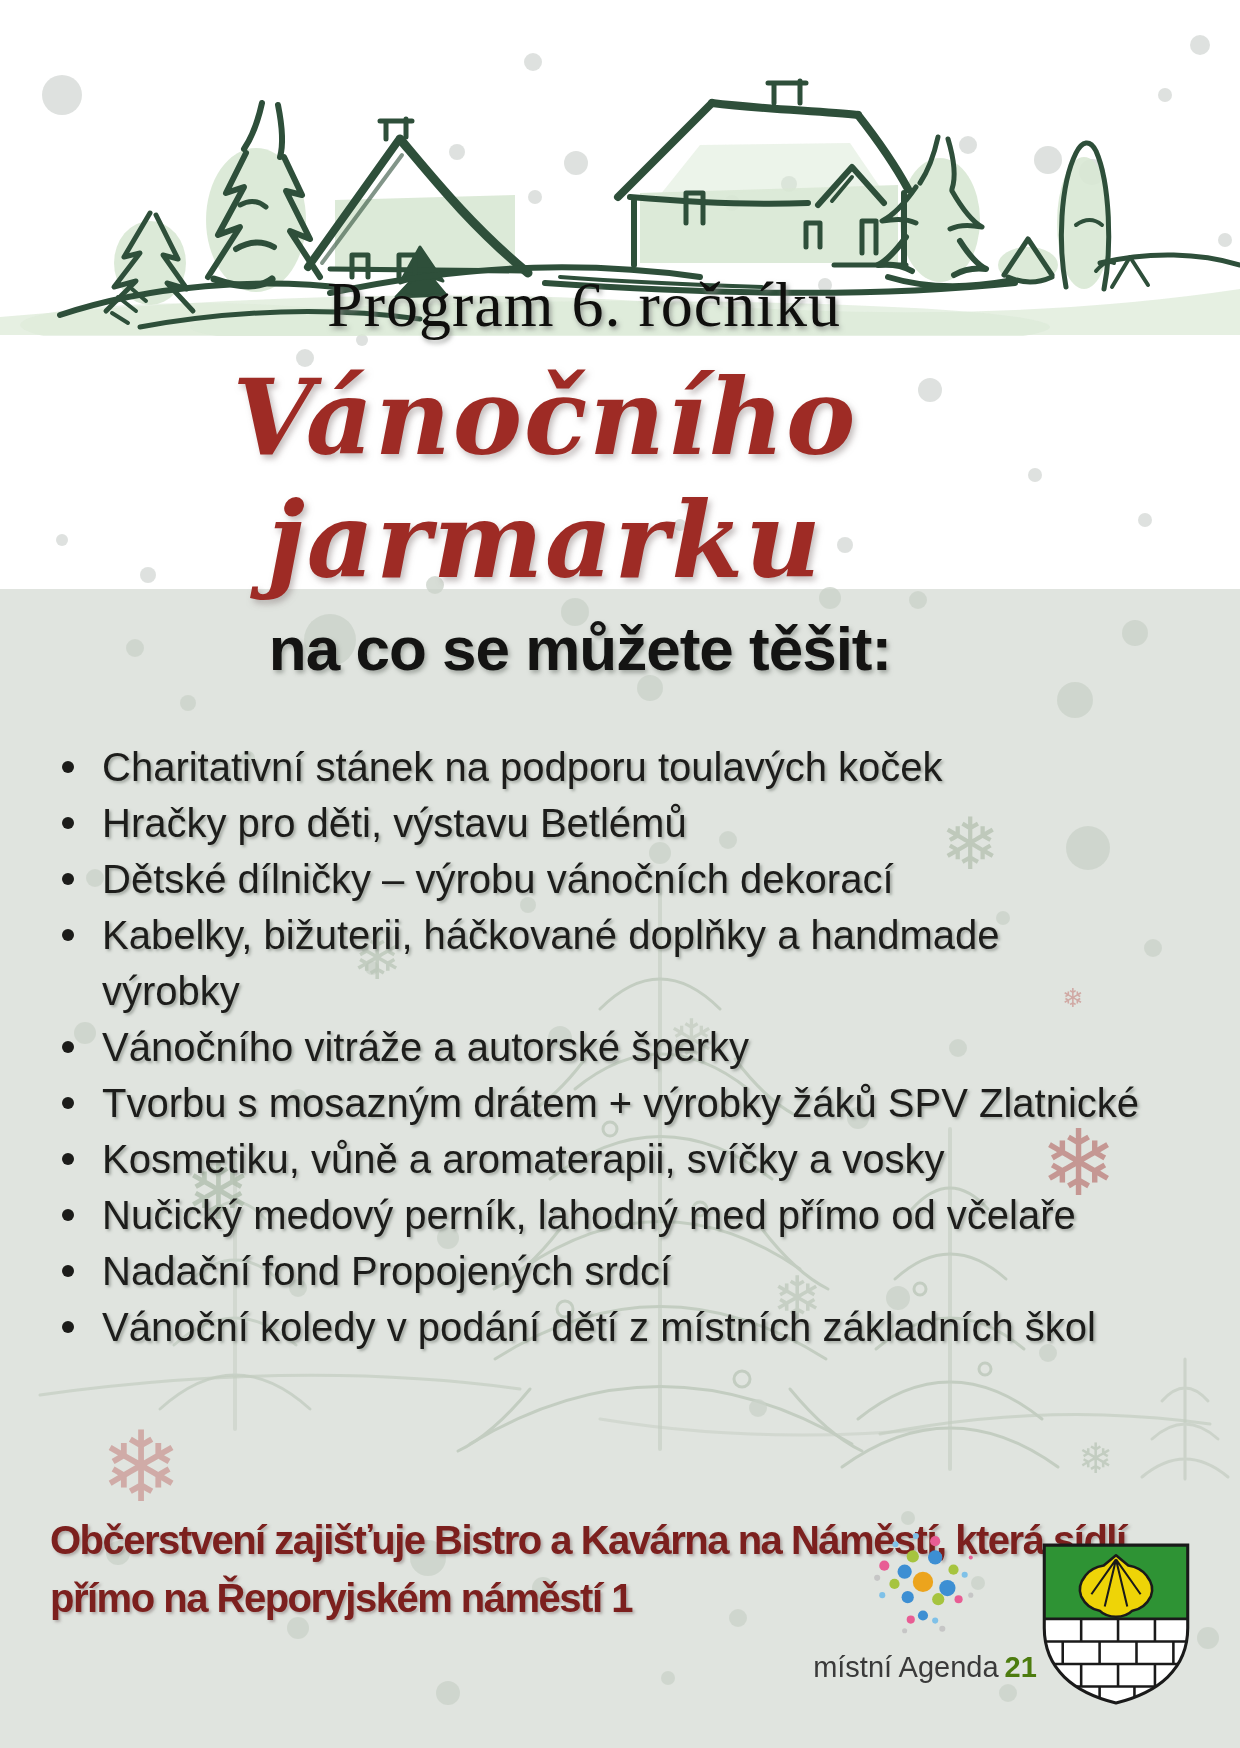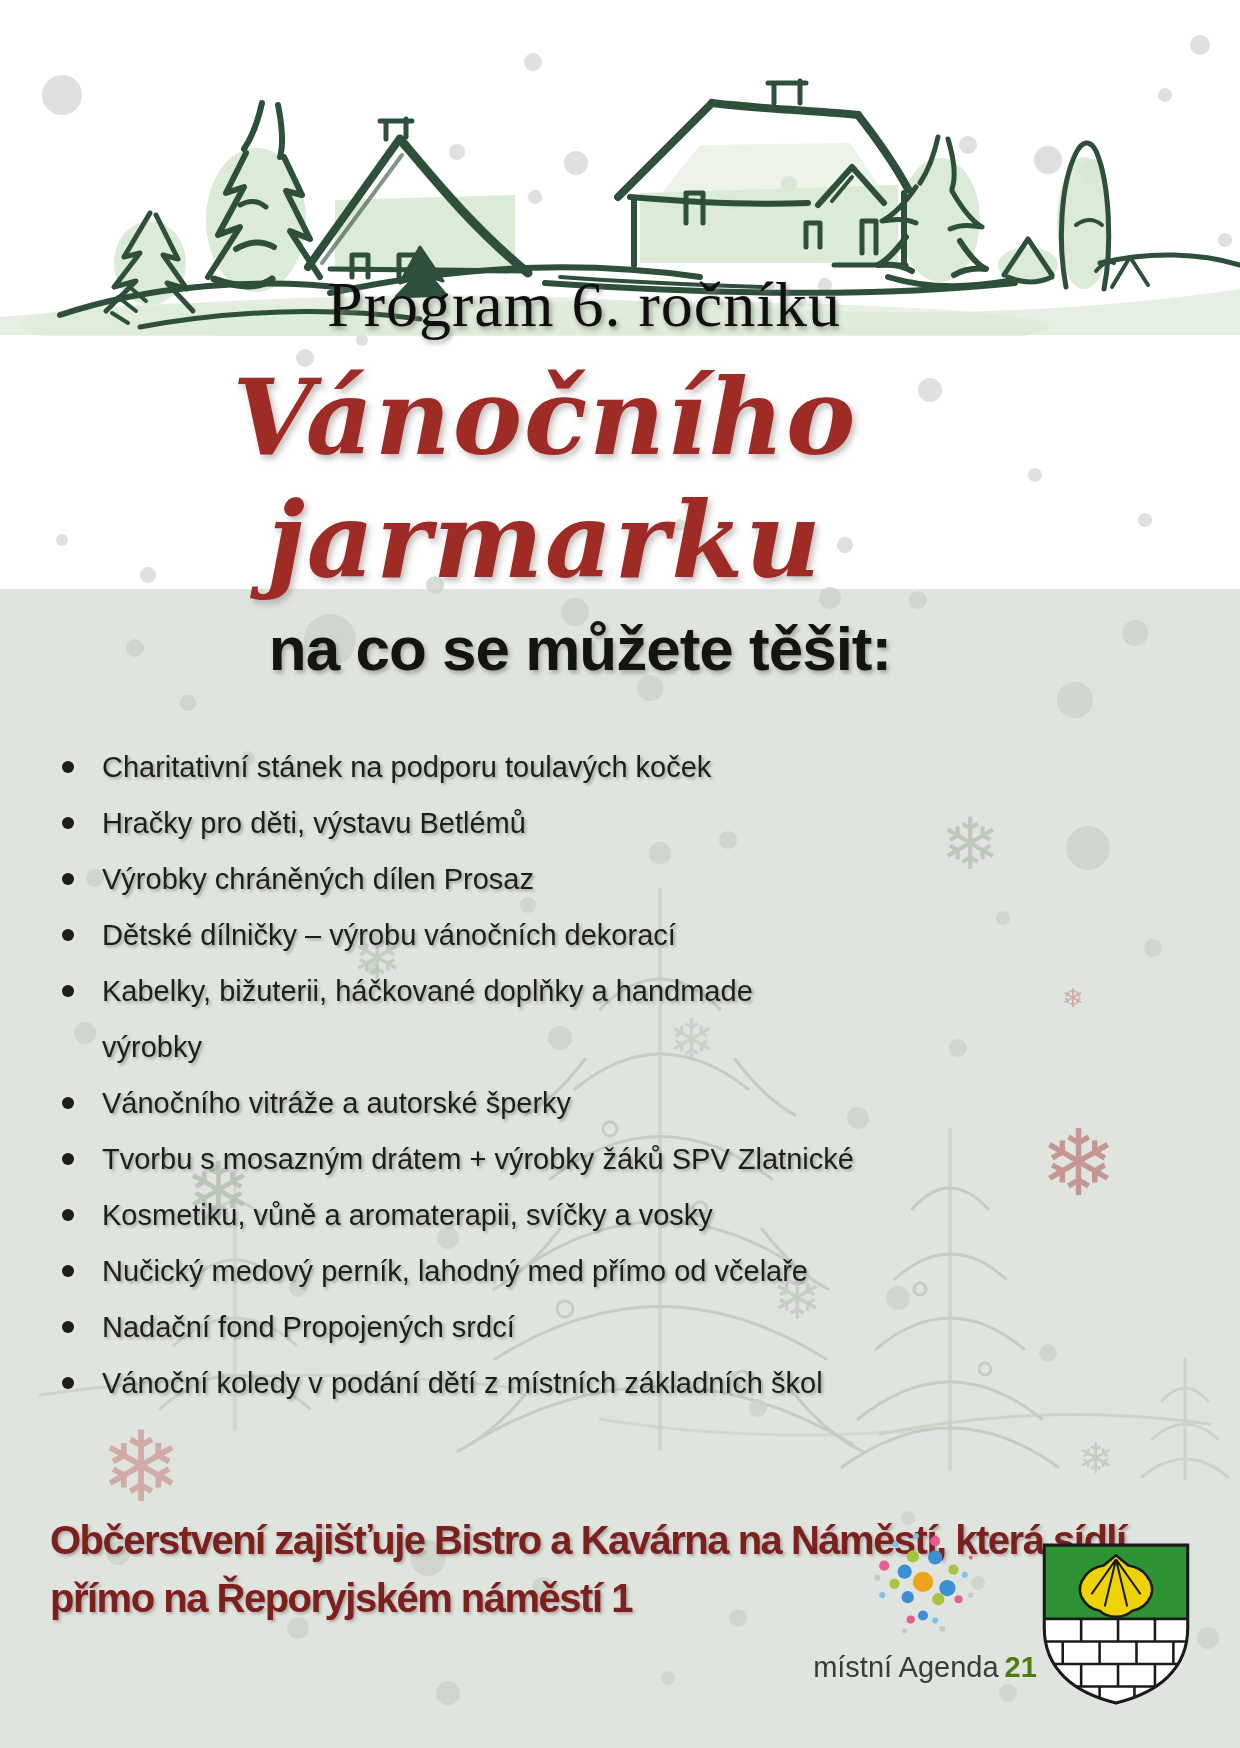--- a/index.html
+++ b/index.html
@@ -17,21 +17,21 @@
       letter-spacing:2px;color:#9e2b25;text-align:center;padding-right:150px;box-sizing:border-box;
       text-shadow:3px 4px 6px rgba(145,135,135,0.55);}
   
   .main{position:absolute;left:0;top:589px;width:1240px;height:1159px;background:#e0e4df;}
   .bg-trees{position:absolute;left:0;top:0;width:1240px;height:1159px;z-index:1;pointer-events:none;}
   .section-heading{position:absolute;left:0;top:24px;width:1240px;margin:0;z-index:3;
       font-size:62px;font-weight:bold;letter-spacing:-1px;color:#141413;text-align:center;
       padding-right:80px;box-sizing:border-box;text-shadow:2px 3px 4px rgba(120,126,120,0.6);}
   .program-list{position:absolute;left:52px;top:150px;width:1150px;margin:0;padding:0;
       list-style:none;z-index:3;}
-  .program-list li{position:relative;padding-left:50px;font-size:29px;line-height:56px;
+  .program-list li{position:relative;padding-left:50px;font-size:40px;line-height:56px;
       color:#1d1d1b;text-shadow:2px 2px 3px rgba(110,116,110,0.55);}
   .program-list li::before{content:"";position:absolute;left:10px;top:22px;width:12px;height:12px;
       border-radius:50%;background:#1c1c1a;}
   .program-list li span{white-space:pre-line;}
   .footer-note{position:absolute;left:50px;top:922px;width:1120px;margin:0;z-index:3;
       font-size:40px;line-height:58px;font-weight:bold;letter-spacing:-1.5px;color:#7c201e;
       white-space:pre-line;text-shadow:2px 2px 3px rgba(125,112,112,0.5);}
   .agenda-logo{position:absolute;left:800px;top:940px;width:250px;height:160px;z-index:3;text-align:center;}
   .agenda-dots{display:block;margin:0 auto;width:118px;height:116px;}
   .agenda-text{margin-top:6px;font-size:29px;color:#3a3a3a;letter-spacing:0;}
@@ -216,21 +216,20 @@
     <span class="flake" style="left:1062px;top:396px;font-size:26px;color:#cc9a95;opacity:.8;">❄</span>
     <span class="flake" style="left:100px;top:829px;font-size:98px;color:#cc9d99;opacity:.8;">❄</span>
     <span class="flake" style="left:1078px;top:849px;font-size:42px;color:#b7c3b4;opacity:.7;">❄</span>
     <span class="flake" style="left:772px;top:679px;font-size:60px;color:#b5c2b2;opacity:.6;">❄</span>
 
     <h3 class="section-heading">na co se můžete těšit:</h3>
 
     <ul class="program-list">
       <li><span>Charitativní stánek na podporu toulavých koček</span></li>
       <li><span>Hračky pro děti, výstavu Betlémů</span></li>
-      <li><span>Výrobky chráněných dílen Prosaz</span></li>
       <li><span>Dětské dílničky – výrobu vánočních dekorací</span></li>
       <li><span>Kabelky, bižuterii, háčkované doplňky a handmade
 výrobky</span></li>
       <li><span>Vánočního vitráže a autorské šperky</span></li>
       <li><span>Tvorbu s mosazným drátem + výrobky žáků SPV Zlatnické</span></li>
       <li><span>Kosmetiku, vůně a aromaterapii, svíčky a vosky</span></li>
       <li><span>Nučický medový perník, lahodný med přímo od včelaře</span></li>
       <li><span>Nadační fond Propojených srdcí</span></li>
       <li><span>Vánoční koledy v podání dětí z místních základních škol</span></li>
     </ul>

